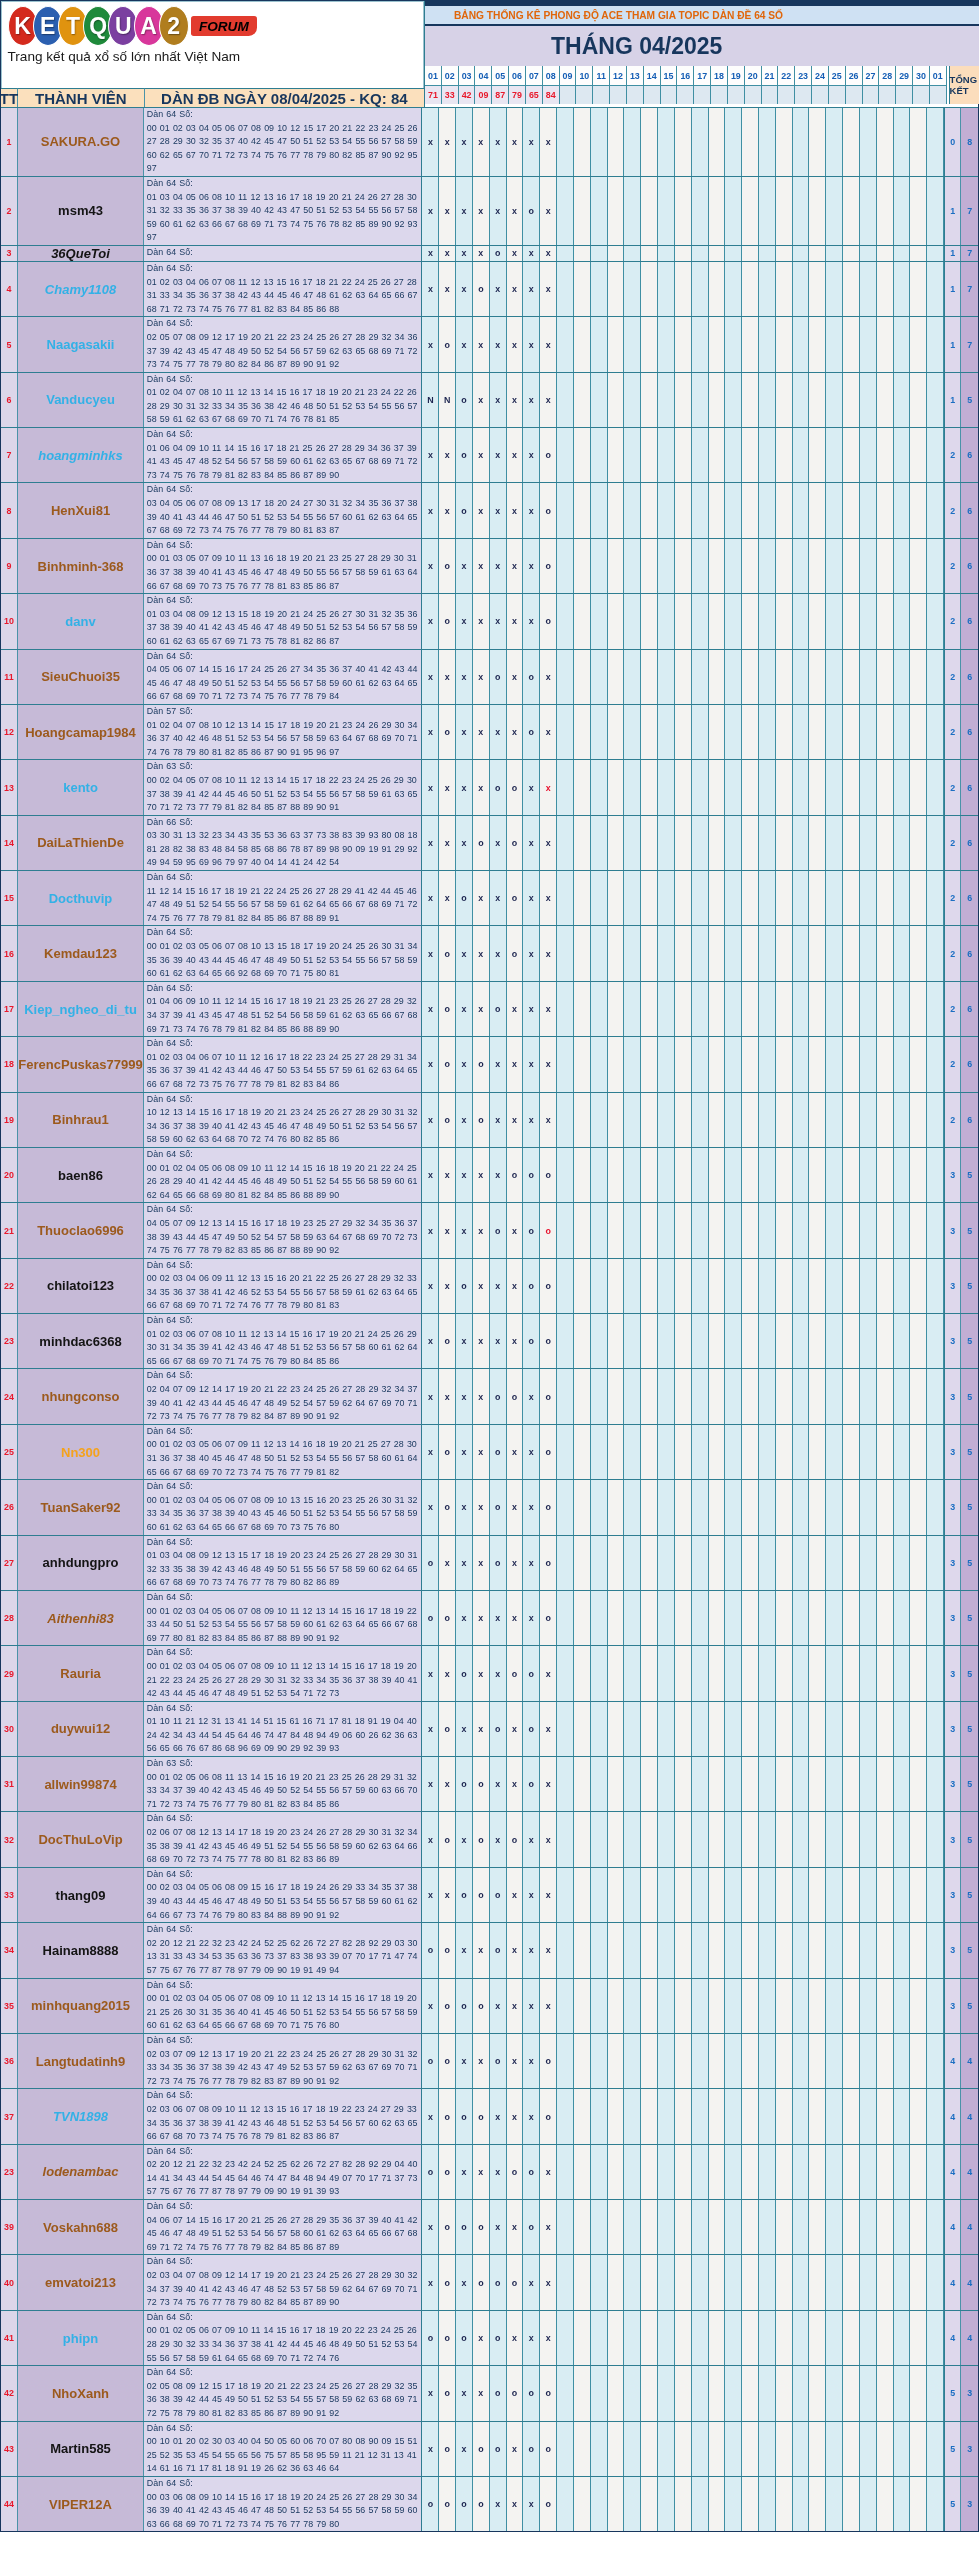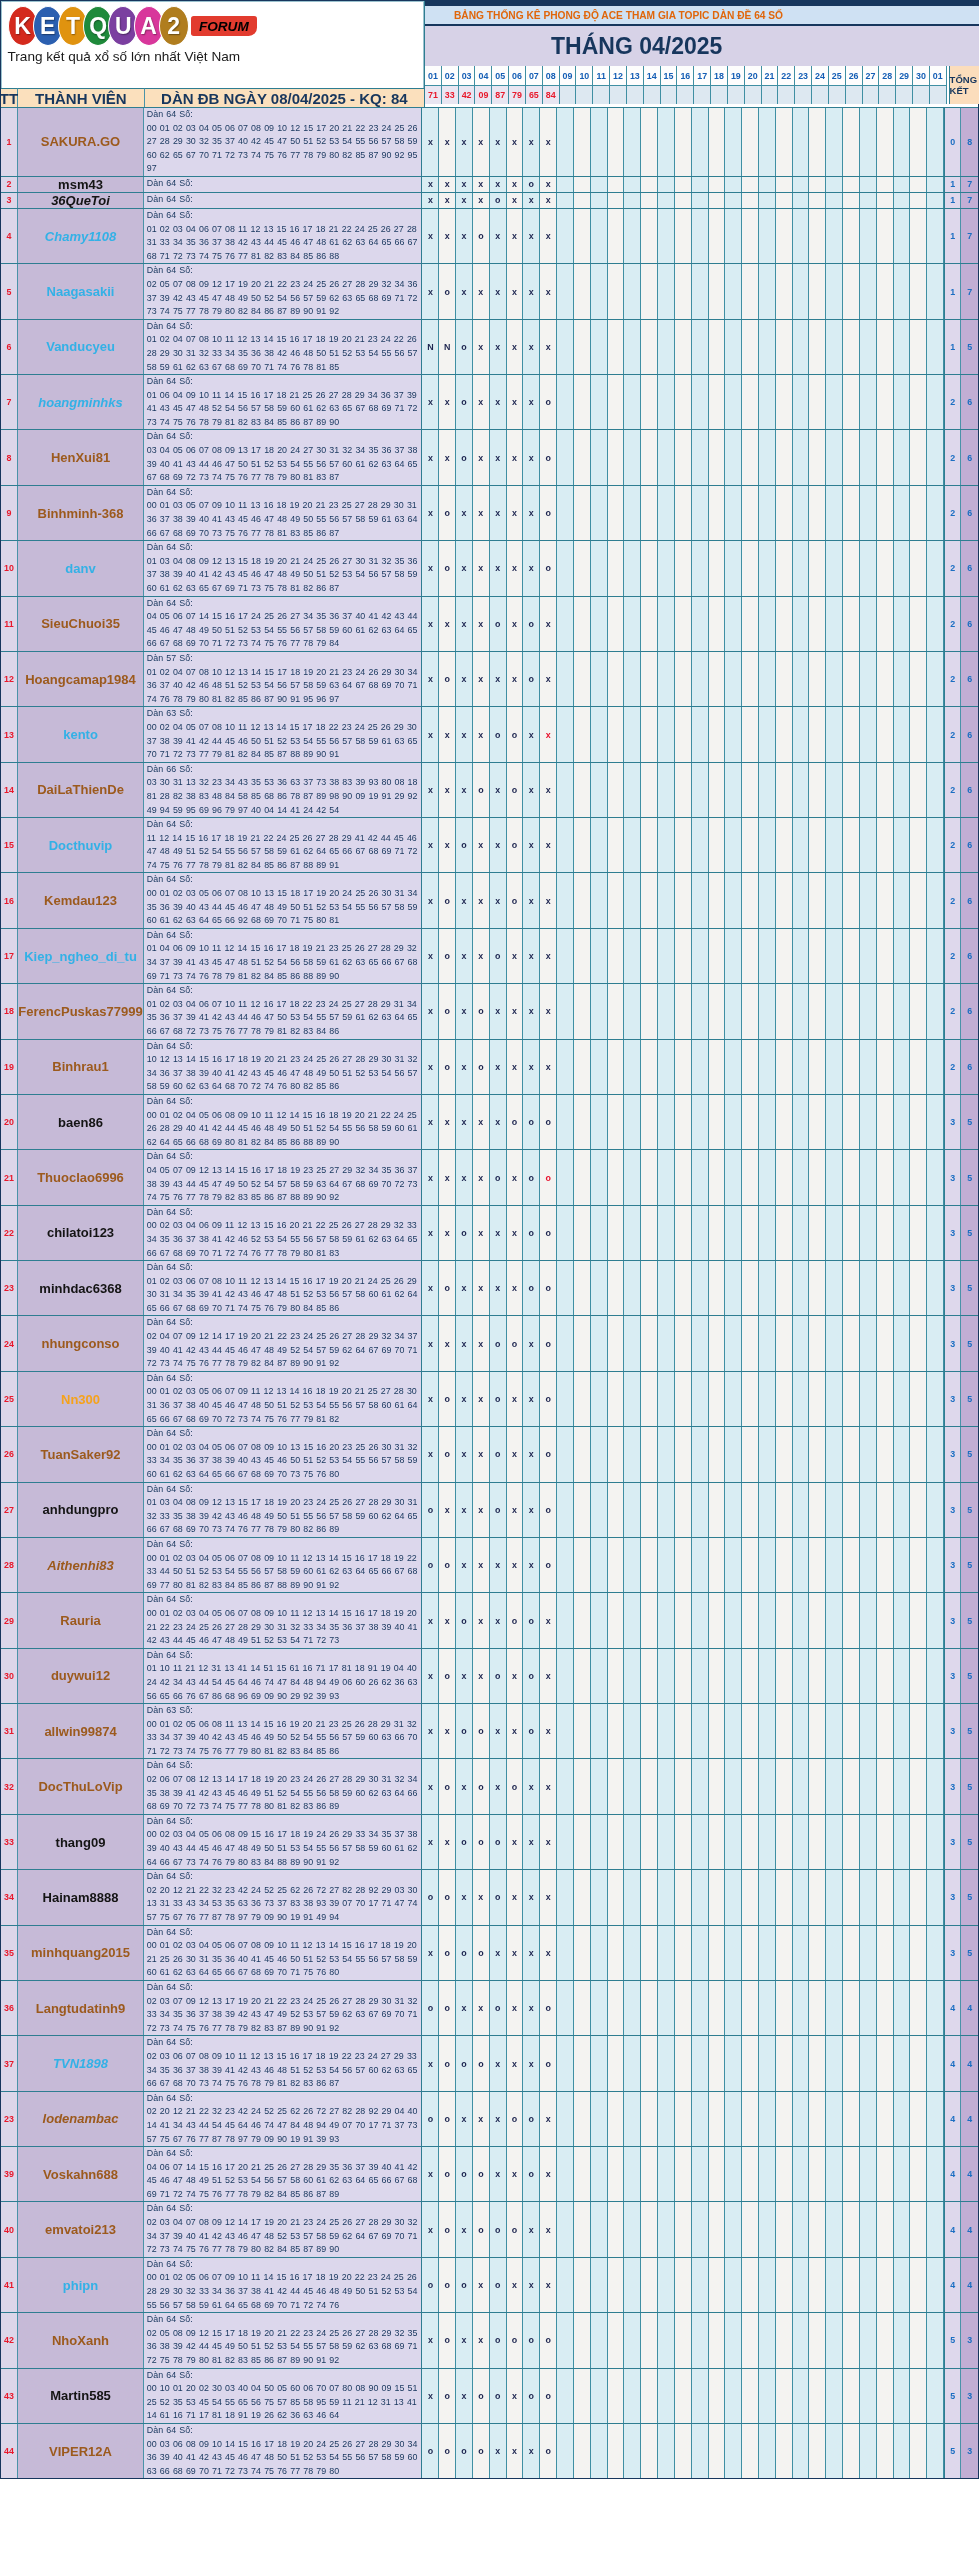--- a/index.html
+++ b/index.html
@@ -205,21 +205,21 @@
         </div>
     <div class="c-miss">0</div>
     <div class="c-win">8</div>
   </div>
 
   <div class="row">
     <div class="c-tt">2</div>
     <div class="c-name">
           <span class="n-black">msm43</span>
         </div>
-    <div class="c-nums"><span class="lbl">Dàn 64 Số:</span></div>
+    <div class="c-nums"><span class="lbl">Dàn 64 Số:</span><span>01 03 04 05 06 08 10 11 12 13 16 17 18 19 20 21 24 26 27 28 30 31 32 33 35 36 37 38 39 40 42 43 47 50 51 52 53 54 55 56 57 58 59 60 61 62 63 66 67 68 69 71 73 74 75 76 78 82 85 89 90 92 93 97</span></div>
     <div class="day-cells" style="display:flex">
           <div class="c-day even">x</div>
           <div class="c-day odd">x</div>
           <div class="c-day even">x</div>
           <div class="c-day odd">x</div>
           <div class="c-day even">x</div>
           <div class="c-day odd">x</div>
           <div class="c-day even">o</div>
           <div class="c-day odd">x</div>
           <div class="c-day even"></div>

